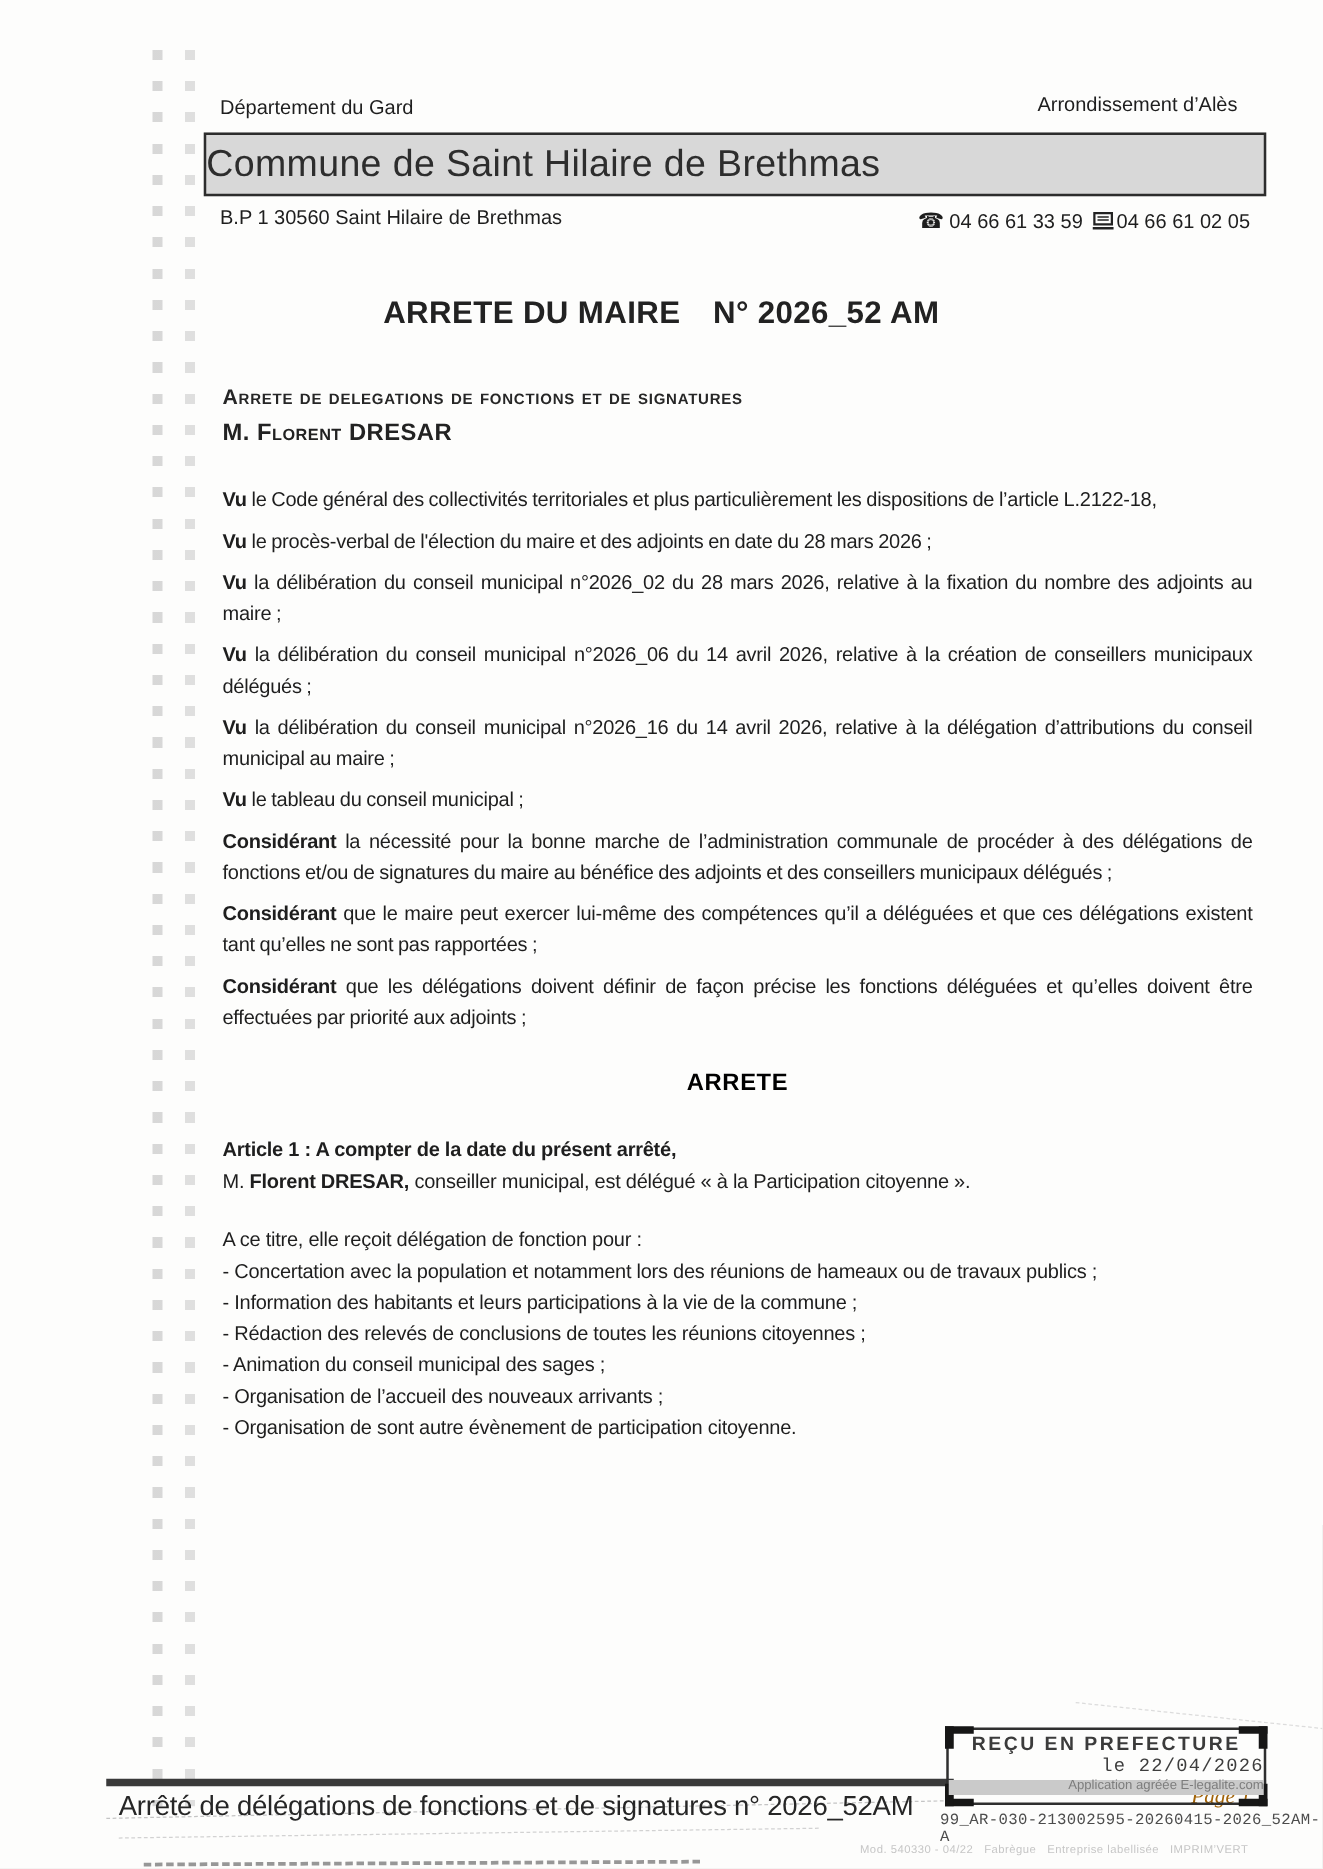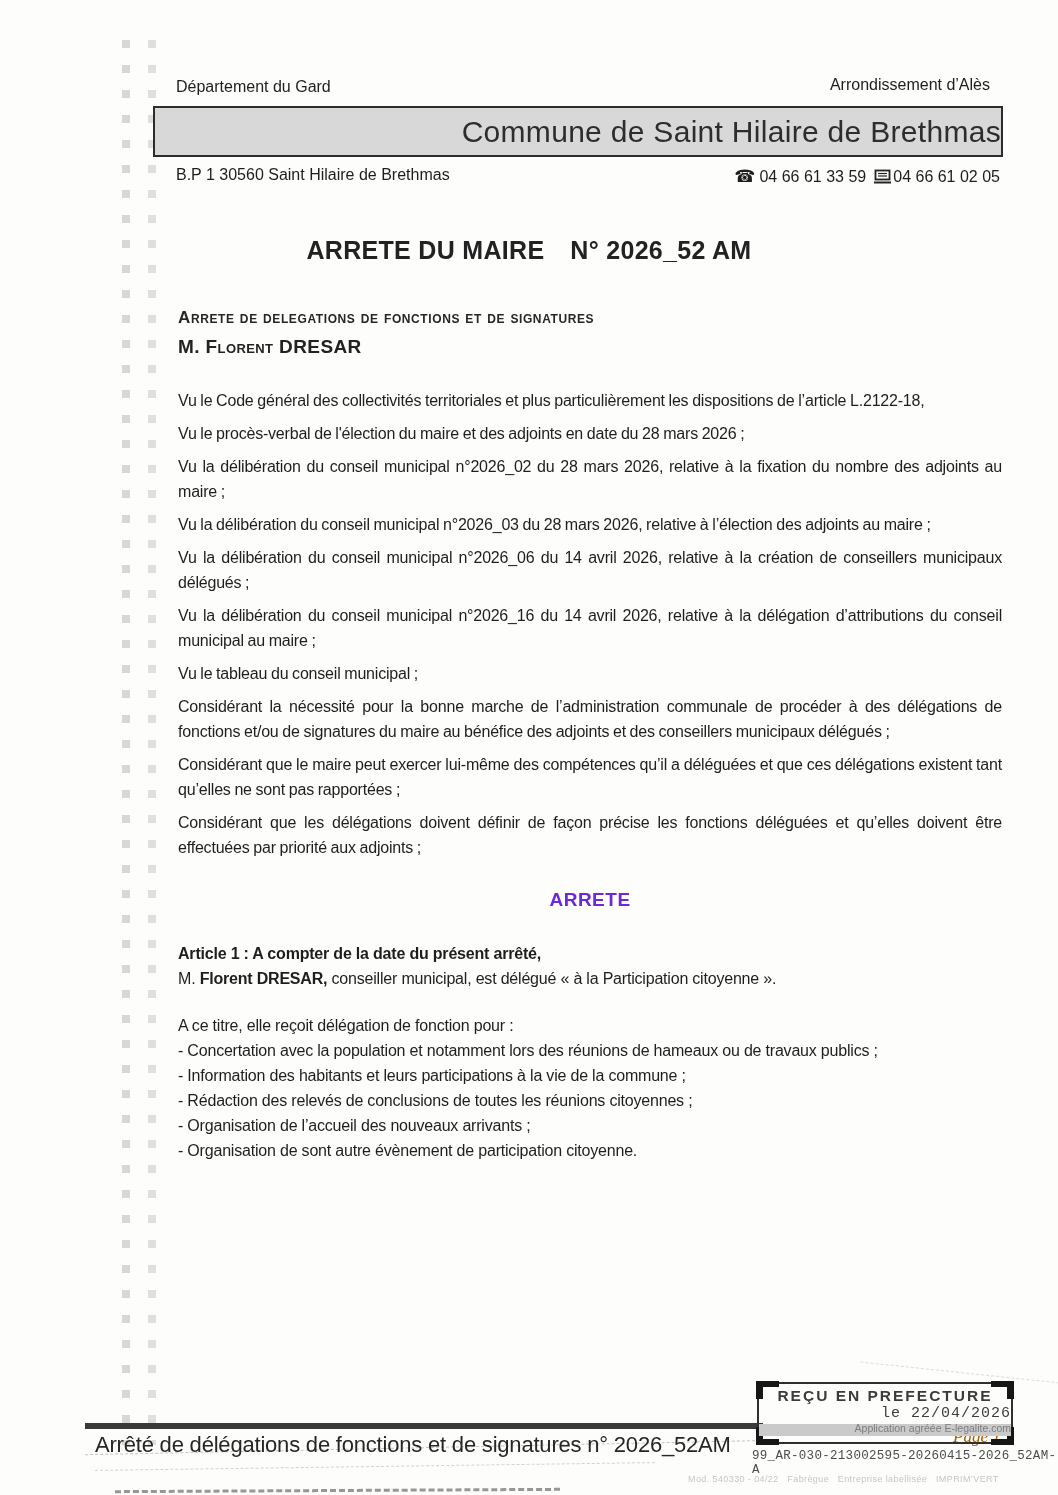--- a/index.html
+++ b/index.html
@@ -18,23 +18,23 @@
     background:repeating-linear-gradient(180deg,#cbcbcb 0 8px,transparent 8px 25px);
     opacity:.75;
   }
   .marks.c1{left:122px;}
   .marks.c2{left:148px;opacity:.6;}
 
   
   .dept{position:absolute;left:176px;top:78px;font-size:16px;}
   .arrond{position:absolute;right:68px;top:76px;font-size:16px;}
   .commune-box{
-    position:absolute;left:153px;top:106px;width:846px;height:47px;
+    position:absolute;left:163px;top:106px;width:846px;height:47px;
     background:#d8d8d8;border:2px solid #2c2c2c;
-    text-align:right;line-height:47px;font-size:30px;color:#2d2d2d;
+    text-align:left;line-height:47px;font-size:30px;color:#2d2d2d;
     letter-spacing:.3px;
   }
   .addr-row{position:absolute;left:176px;top:166px;width:824px;font-size:16px;display:flex;justify-content:space-between;}
   .contact{white-space:nowrap;}
   .phone-glyph{font-size:17px;margin-right:4px;}
   .fax-svg{vertical-align:-2px;margin:0 2px 0 8px;}
 
   
   .doc-title{position:absolute;left:0;top:236px;width:1058px;text-align:center;
     font-size:25px;font-weight:bold;color:#222;letter-spacing:.3px;}
@@ -44,23 +44,23 @@
     font-variant:small-caps;letter-spacing:.6px;color:#262626;}
   .subject2{position:absolute;left:178px;top:336px;font-size:19px;font-weight:bold;
     font-variant:small-caps;letter-spacing:.4px;color:#222;}
 
   
   .content{position:absolute;left:178px;top:388px;width:824px;}
   .para{
     margin:0 0 8px 0;font-size:16px;line-height:25px;text-align:justify;
     letter-spacing:-0.2px;word-spacing:-0.5px;color:#1e1e1e;
   }
-  .para b{font-weight:normal;margin-top:28px;}
+  .para b{font-weight:bold;margin-top:28px;}
   .arrete-head{margin:29px 0 12px 0;text-align:center;font-size:19px;font-weight:bold;
-    letter-spacing:.5px;color:#6d28d9;}
+    letter-spacing:.5px;color:#000000;}
   .article-block{margin-top:30px;font-size:16px;line-height:25px;letter-spacing:-0.2px;}
   .article-block .ah{font-weight:bold;}
   .intro{margin-top:22px;font-size:16px;line-height:25px;letter-spacing:-0.2px;}
   .dlist{margin-top:0;font-size:16px;line-height:25px;letter-spacing:-0.2px;}
   .dlist div{white-space:normal;}
 
   
   .rule-dark{position:absolute;left:85px;top:1423px;width:678px;height:6px;background:#3a3a3a;}
   .rule-light{position:absolute;left:763px;top:1424px;width:250px;height:5px;background:#c2c2c2;}
 
@@ -127,41 +127,41 @@
     <span>ARRETE DU MAIRE</span><span class="num">N° 2026_52 AM</span>
   </div>
 
   <div class="subject1">Arrete de delegations de fonctions et de signatures</div>
   <div class="subject2">M. Florent DRESAR</div>
 
   <div class="content">
     <p class="para"><b>Vu</b><span> le Code général des collectivités territoriales et plus particulièrement les dispositions de l’article L.2122-18,</span></p>
     <p class="para"><b>Vu</b><span> le procès-verbal de l'élection du maire et des adjoints en date du 28 mars 2026 ;</span></p>
     <p class="para"><b>Vu</b><span> la délibération du conseil municipal n°2026_02 du 28 mars 2026, relative à la fixation du nombre des adjoints au maire ;</span></p>
-    <p class="para"><b>Vu</b><span> la délibération du conseil municipal n°2026_03 du 28 mars 2026, relative à l’élection des adjoints au maire ;</span></p>
     <p class="para"><b>Vu</b><span> la délibération du conseil municipal n°2026_06 du 14 avril 2026, relative à la création de conseillers municipaux délégués ;</span></p>
     <p class="para"><b>Vu</b><span> la délibération du conseil municipal n°2026_16 du 14 avril 2026, relative à la délégation d’attributions du conseil municipal au maire ;</span></p>
     <p class="para"><b>Vu</b><span> le tableau du conseil municipal ;</span></p>
     <p class="para"><b>Considérant</b><span> la nécessité pour la bonne marche de l’administration communale de procéder à des délégations de fonctions et/ou de signatures du maire au bénéfice des adjoints et des conseillers municipaux délégués ;</span></p>
     <p class="para"><b>Considérant</b><span> que le maire peut exercer lui-même des compétences qu’il a déléguées et que ces délégations existent tant qu’elles ne sont pas rapportées ;</span></p>
     <p class="para"><b>Considérant</b><span> que les délégations doivent définir de façon précise les fonctions déléguées et qu’elles doivent être effectuées par priorité aux adjoints ;</span></p>
 
     <div class="arrete-head">ARRETE</div>
 
     <div class="article-block">
       <div class="ah">Article 1 : A compter de la date du présent arrêté,</div>
       <div><span>M. </span><b>Florent DRESAR,</b><span> conseiller municipal, est délégué « à la Participation citoyenne ».</span></div>
     </div>
 
     <div class="intro">A ce titre, elle reçoit délégation de fonction pour :</div>
 
     <div class="dlist">
       <div>- Concertation avec la population et notamment lors des réunions de hameaux ou de travaux publics ;</div>
       <div>- Information des habitants et leurs participations à la vie de la commune ;</div>
       <div>- Rédaction des relevés de conclusions de toutes les réunions citoyennes ;</div>
+      <div>- Animation du conseil municipal des sages ;</div>
       <div>- Organisation de l’accueil des nouveaux arrivants ;</div>
       <div>- Organisation de sont autre évènement de participation citoyenne.</div>
     </div>
   </div>
 
   <div class="rule-dark"></div>
   <div class="rule-light"></div>
 
   <div class="page-num">Page 1</div>
 

